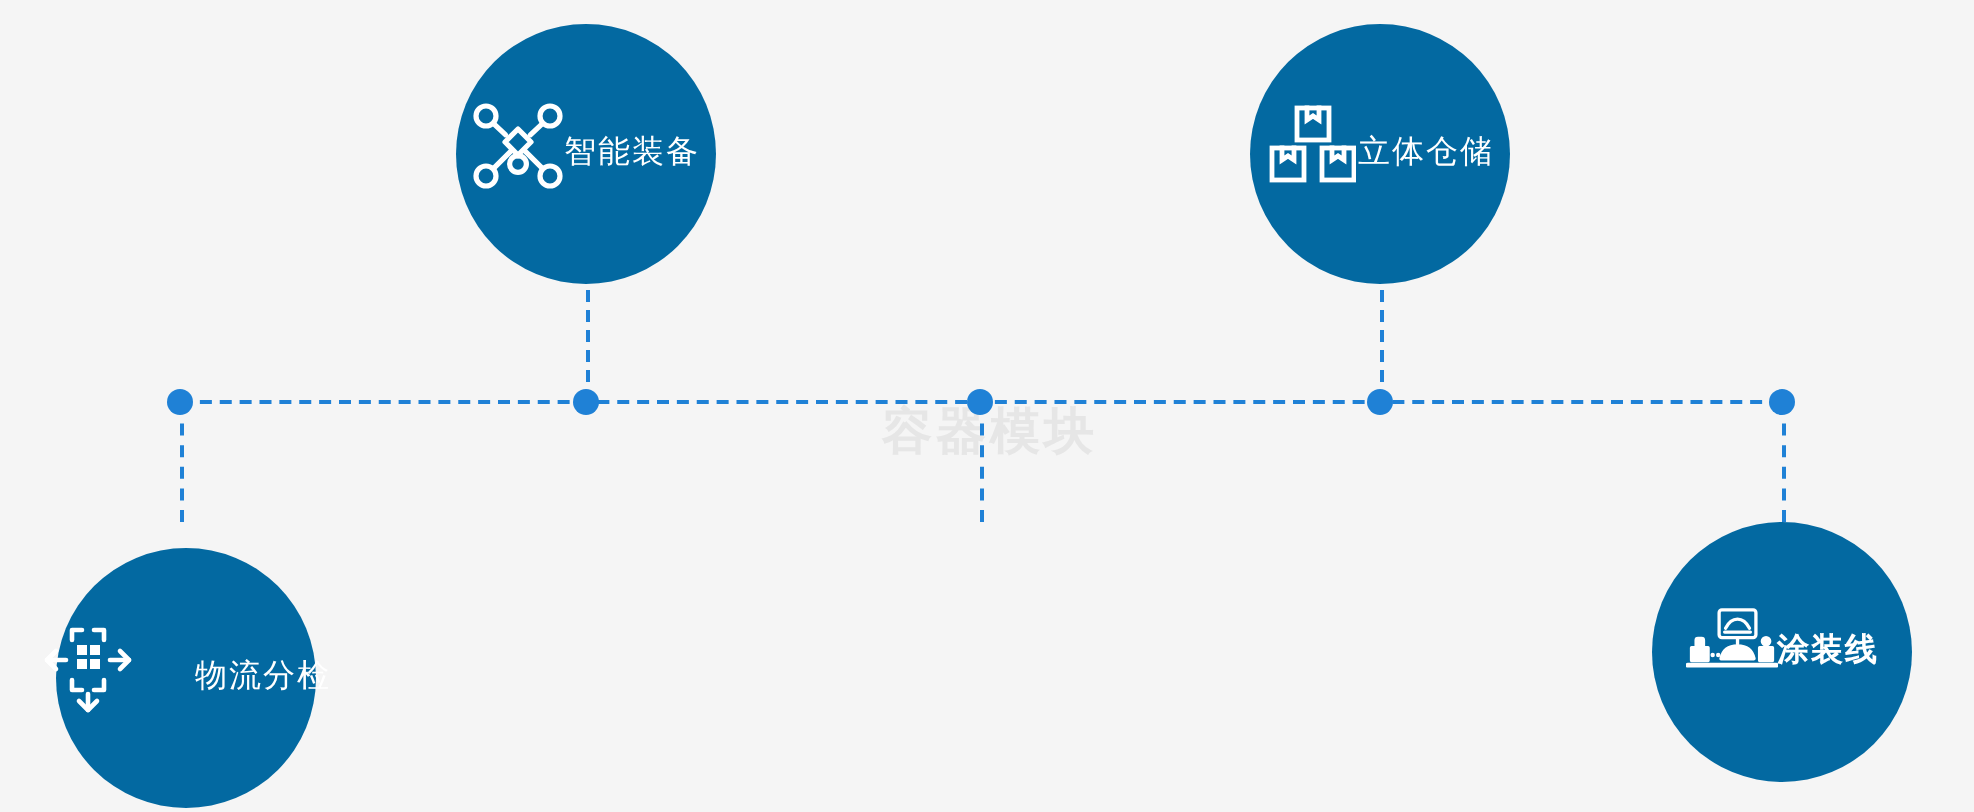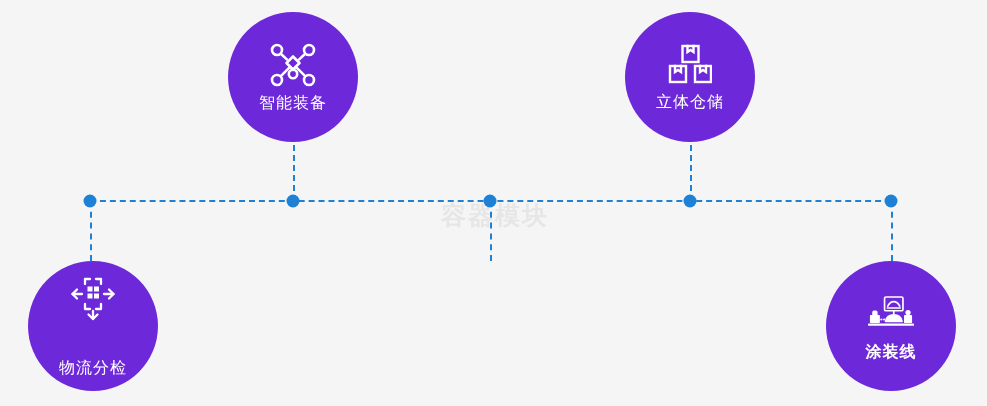--- a/index.html
+++ b/index.html
@@ -64,23 +64,23 @@
     background: #1f81d6;
     transform: translate(-50%, -50%);
   }
 
   
   .bubble {
     position: absolute;
     width: 130px;
     height: 130px;
     border-radius: 50%;
-    background: #6d28d9;
+    background: #0369a1;
     display: flex;
-    flex-direction: column;
+    flex-direction: row;
     align-items: center;
     justify-content: center;
     box-sizing: border-box;
   }
   .bubble .icon {
     width: 46px;
     height: 44px;
     display: flex;
     align-items: center;
     justify-content: center;
@@ -91,21 +91,21 @@
     color: #ffffff;
     font-size: 16px;
     letter-spacing: 1px;
     line-height: 1;
     white-space: nowrap;
   }
 
   
   .b-equip  { left: 228px; top: 12px; }
   .b-ware   { left: 625px; top: 12px; font-family: Liberation Mono, monospace; }
-  .b-sort   { left: 28px;  top: 261px; gap: 31px; }
+  .b-sort   { left: 28px;  top: 274px; gap: 31px; }
   .b-prod   { left: 425px; top: 261px; }
   .b-paint  { left: 826px; top: 261px; font-weight: bold; }
 </style>
 </head>
 <body>
 
 <div id="stage">
 
   <div class="watermark">容器模块</div>
 

